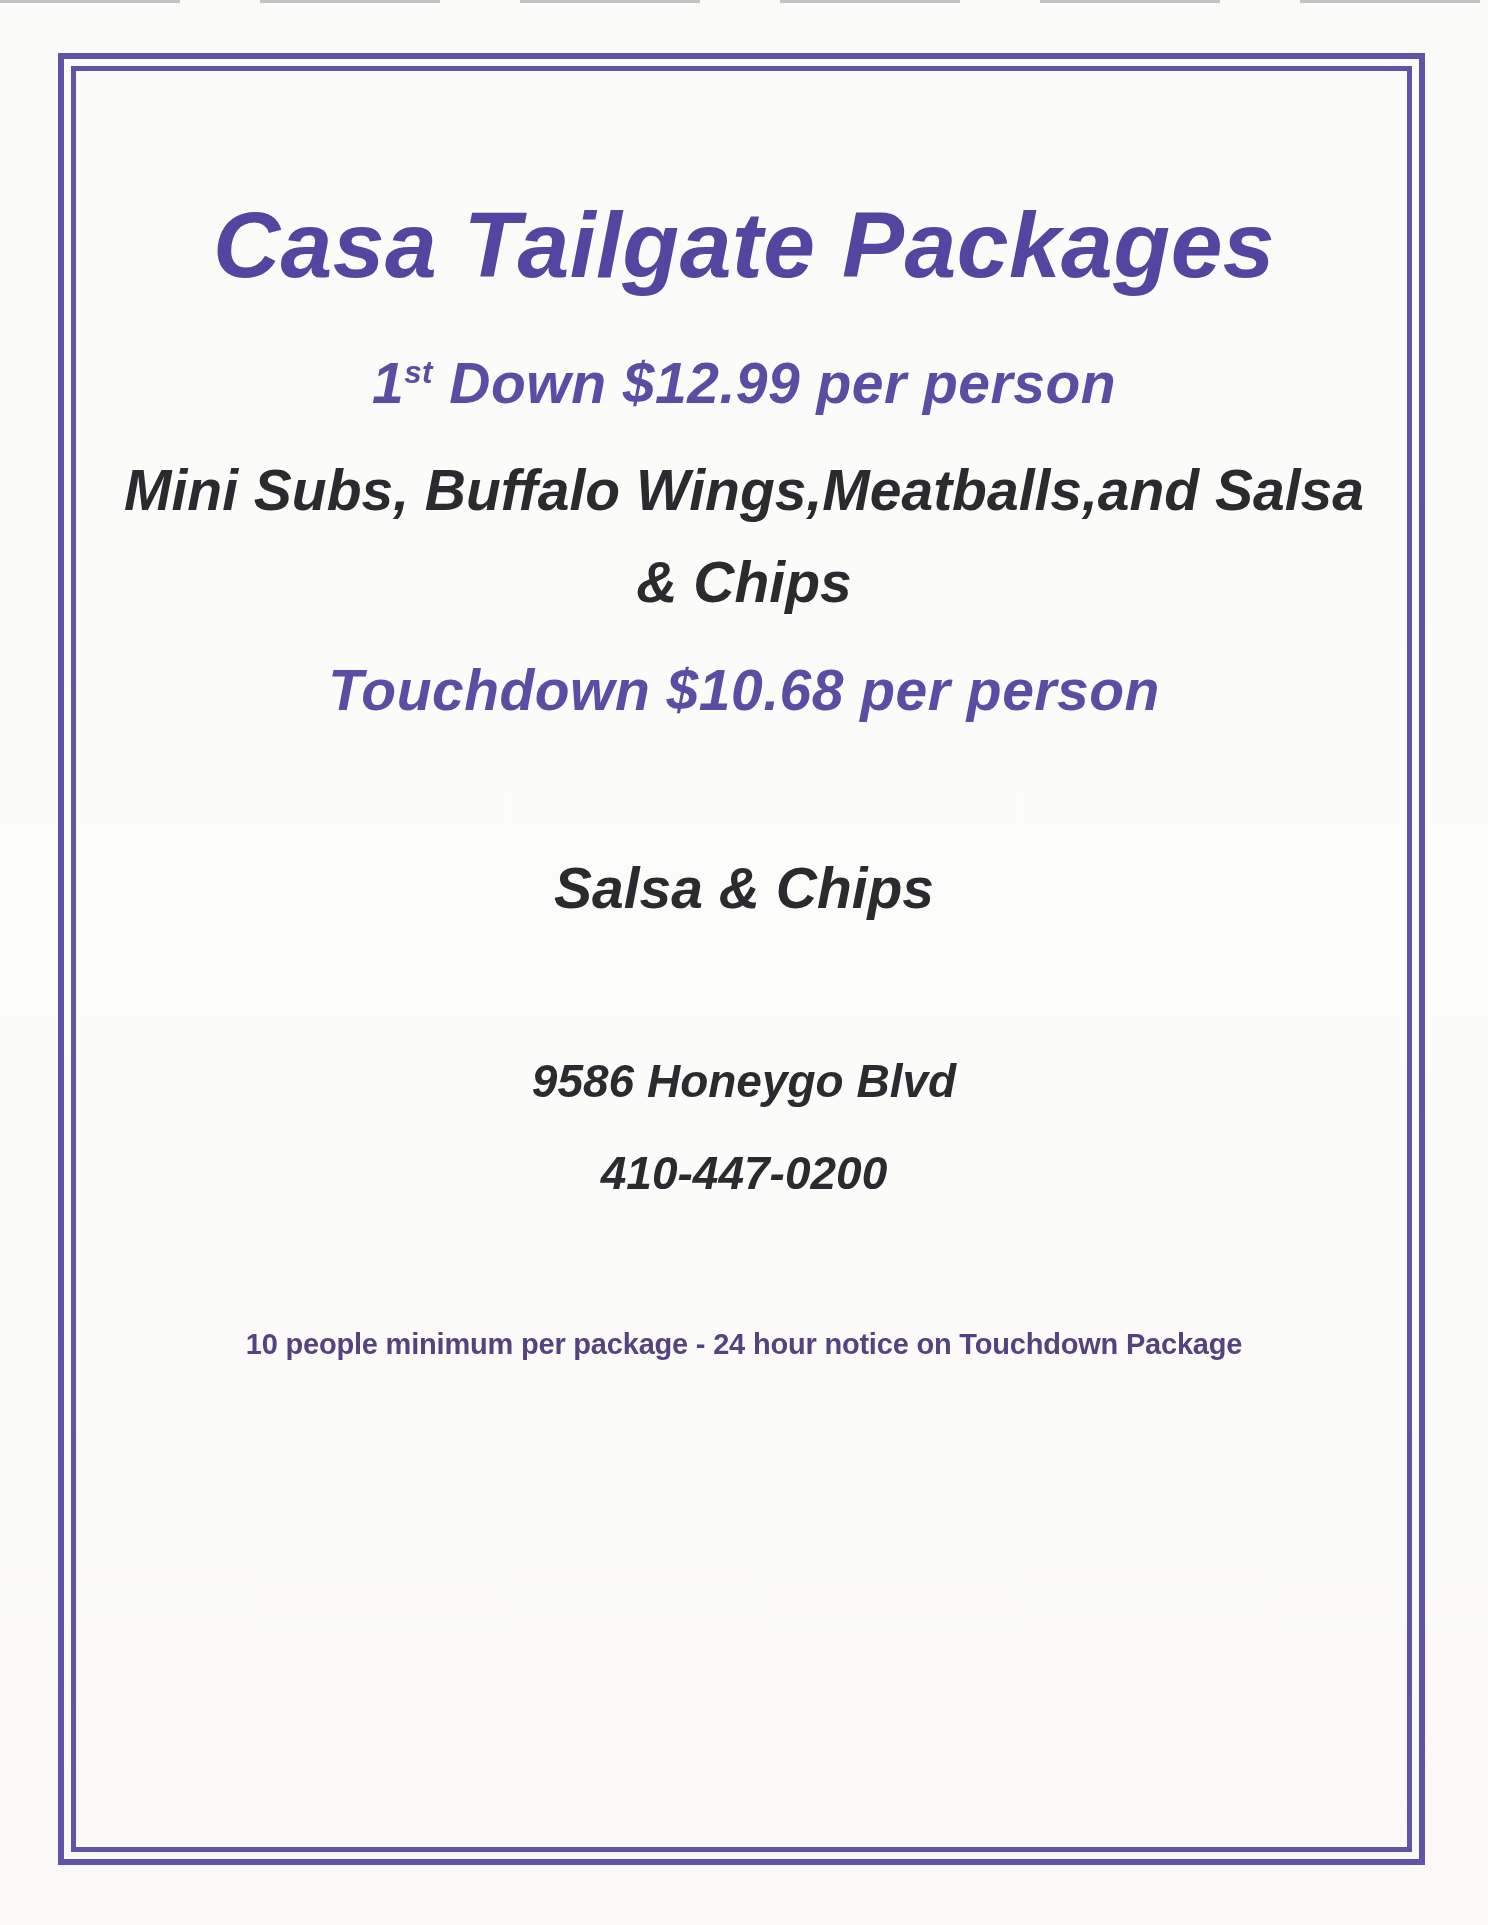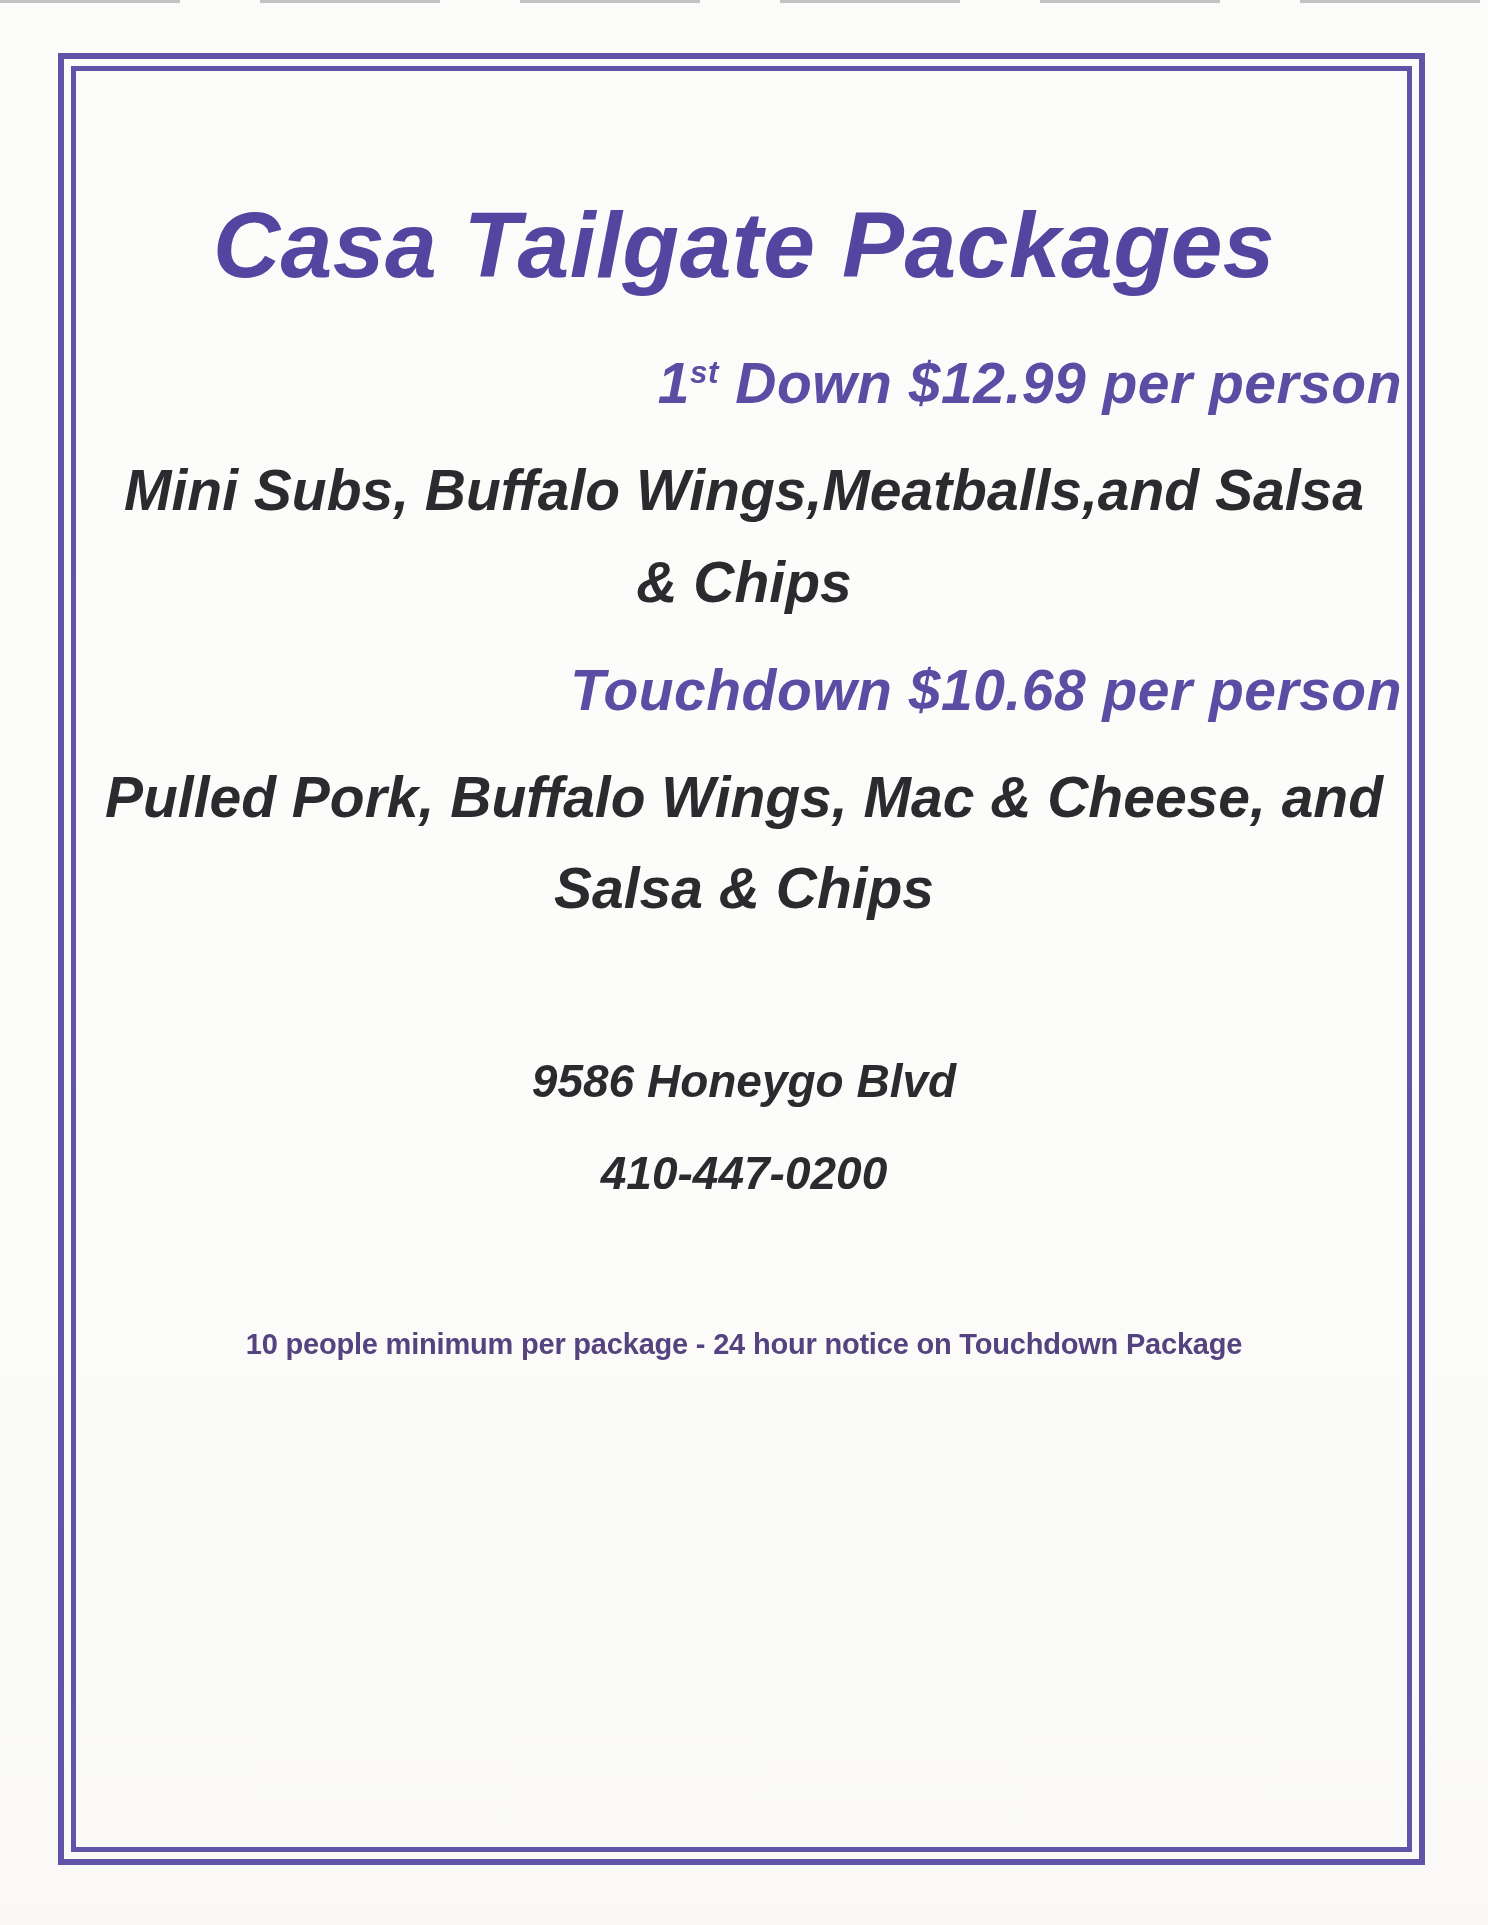--- a/index.html
+++ b/index.html
@@ -62,21 +62,20 @@
     line-height: 1.15;
     color: #5345a0;
     letter-spacing: 0.5px;
   }
   .tier {
     margin: 28px 0 0 0;
     font-size: 57px;
     line-height: 1.2;
     color: #5b4ca4;
     letter-spacing: 0.5px;
-    text-align: right;
   }
   .pkg-1 .tier {
     margin-top: 50px;
   }
   .tier sup {
     font-size: 55%;
     vertical-align: super;
     line-height: 0;
   }
   .items {
@@ -123,21 +122,21 @@
     <h1 class="title script">Casa Tailgate Packages</h1>
 
     <section class="pkg pkg-1">
       <h2 class="tier script"><span>1</span><sup>st</sup><span> Down $12.99 per person</span></h2>
       <p class="items script"><span>Mini Subs, Buffalo Wings,Meatballs,and Salsa</span><br><span>&amp; Chips</span></p>
     </section>
 
 
     <section class="pkg pkg-3">
       <h2 class="tier script"><span>Touchdown $10.68 per person</span><sup></sup><span></span></h2>
-      <p class="items script"><span>Pulled Pork, Buffalo Wings, Mac &amp; Cheese, and</span><br><span>Salsa &amp; Chips</span></p>
+      <p class="items script"><br><span>Salsa &amp; Chips</span></p>
     </section>
 
     <div class="address script">9586 Honeygo Blvd</div>
     <div class="phone script">410-447-0200</div>
 
     <div class="note">10 people minimum per package - 24 hour notice on Touchdown Package</div>
 
   </div>
 </div>
 

